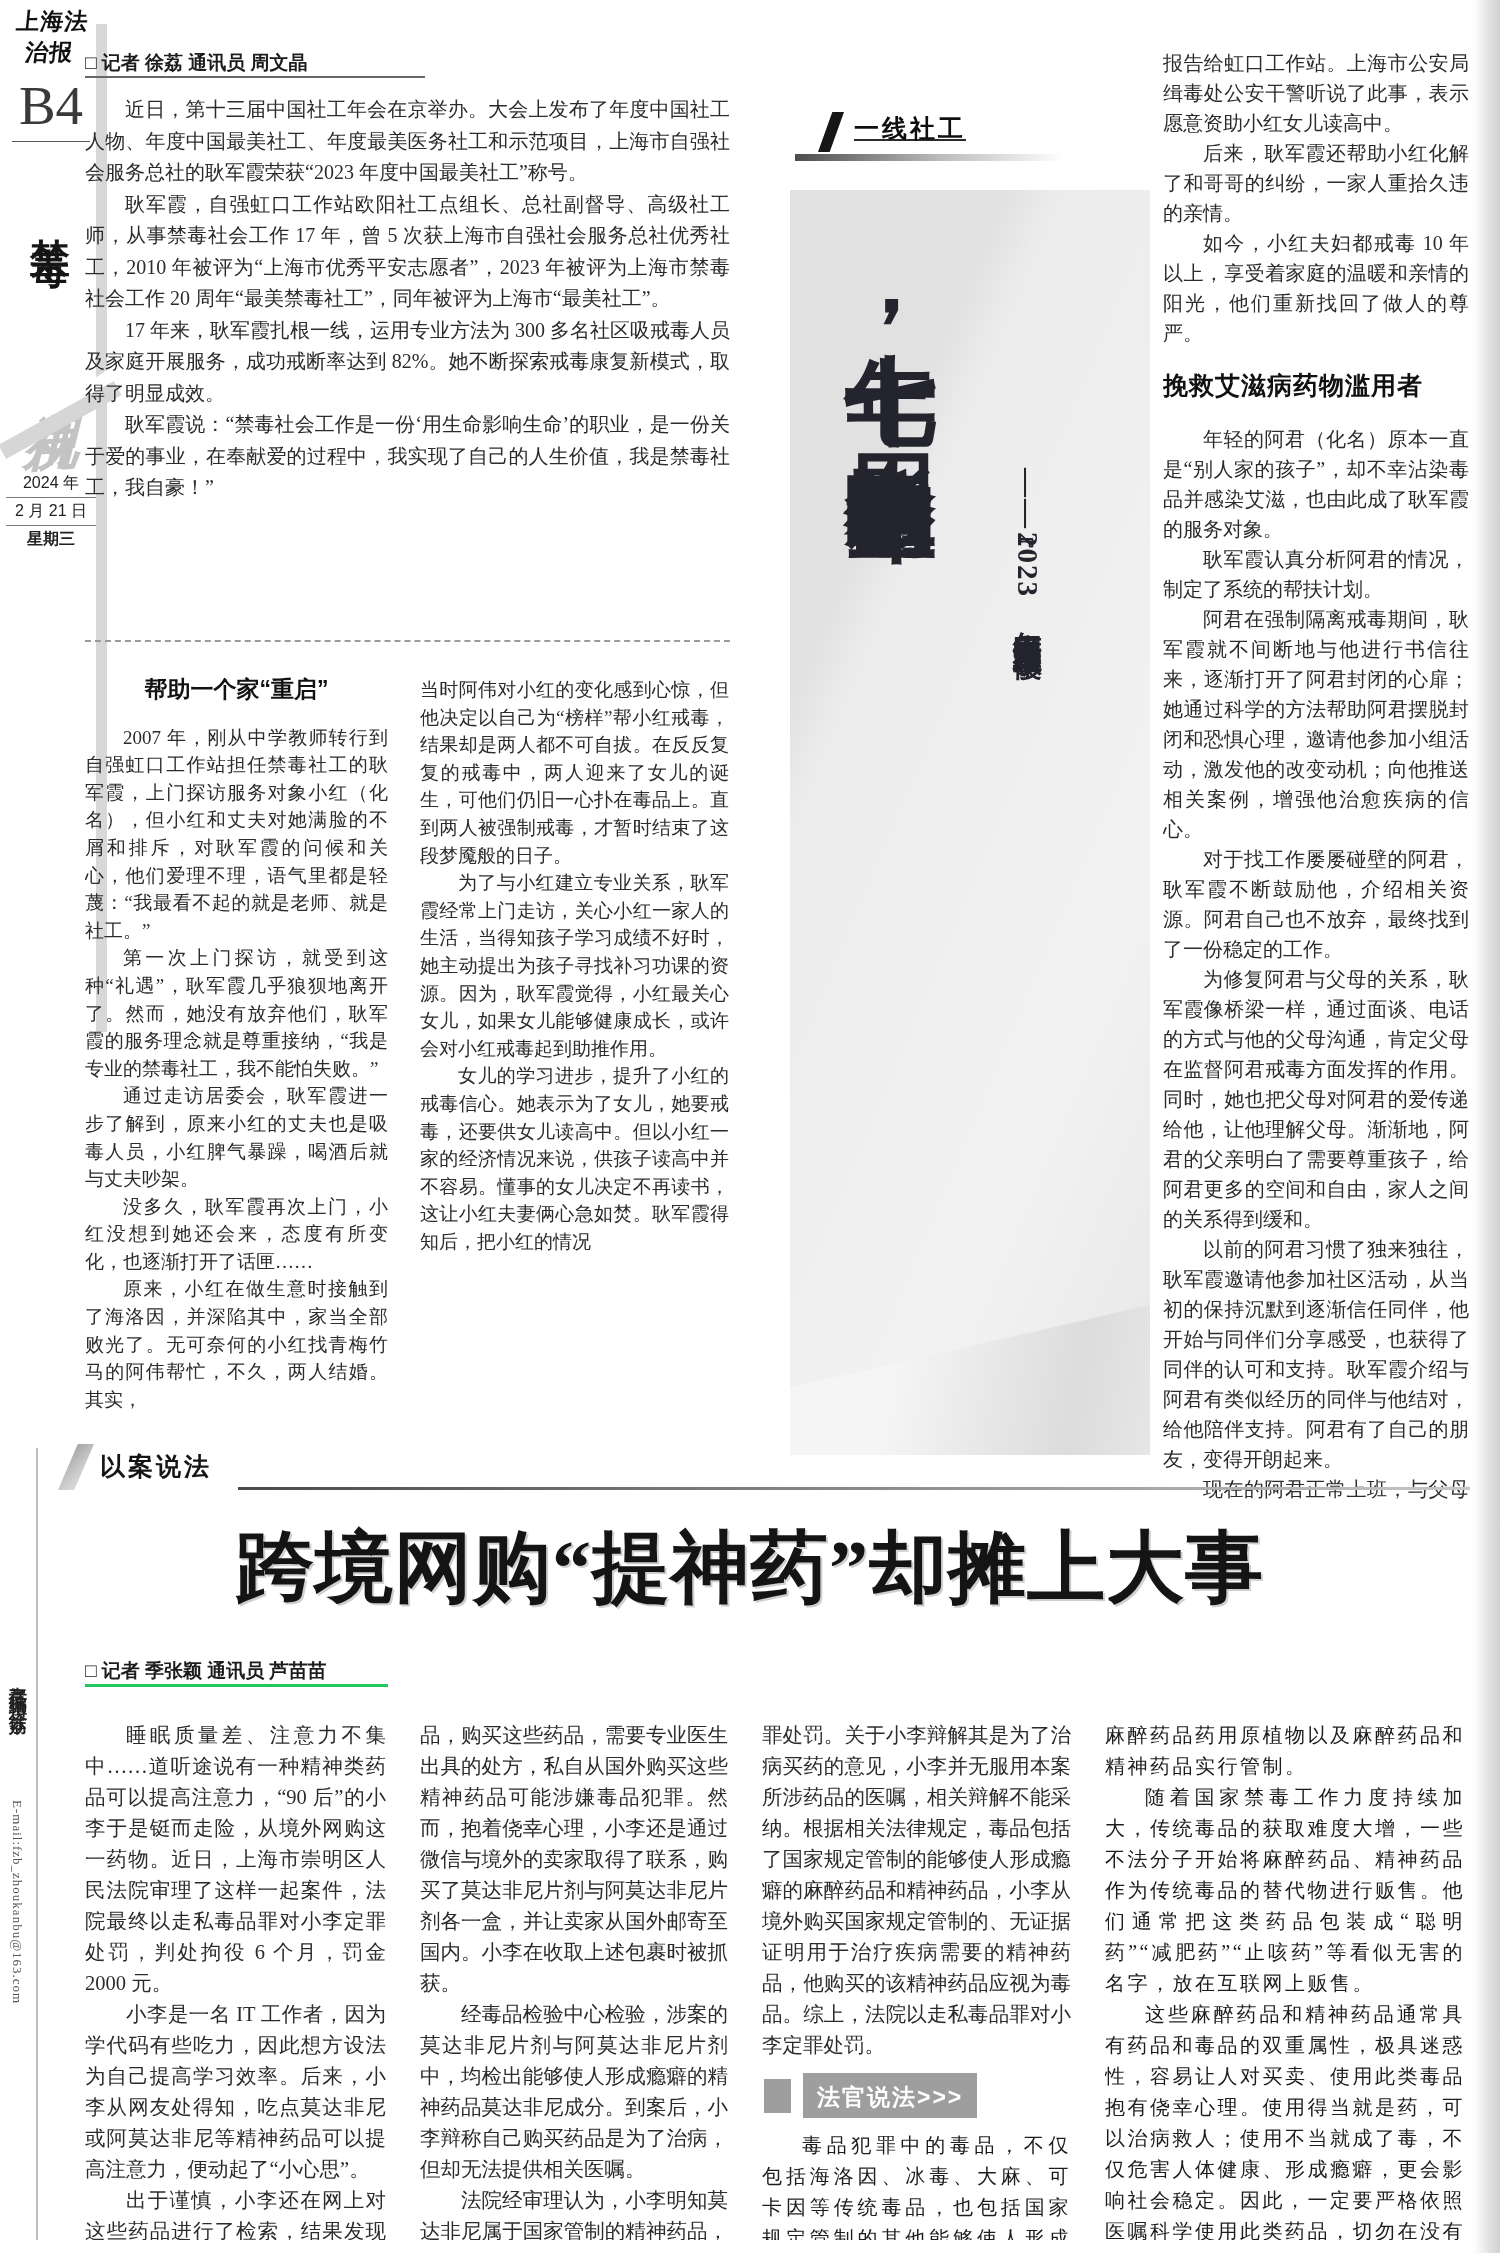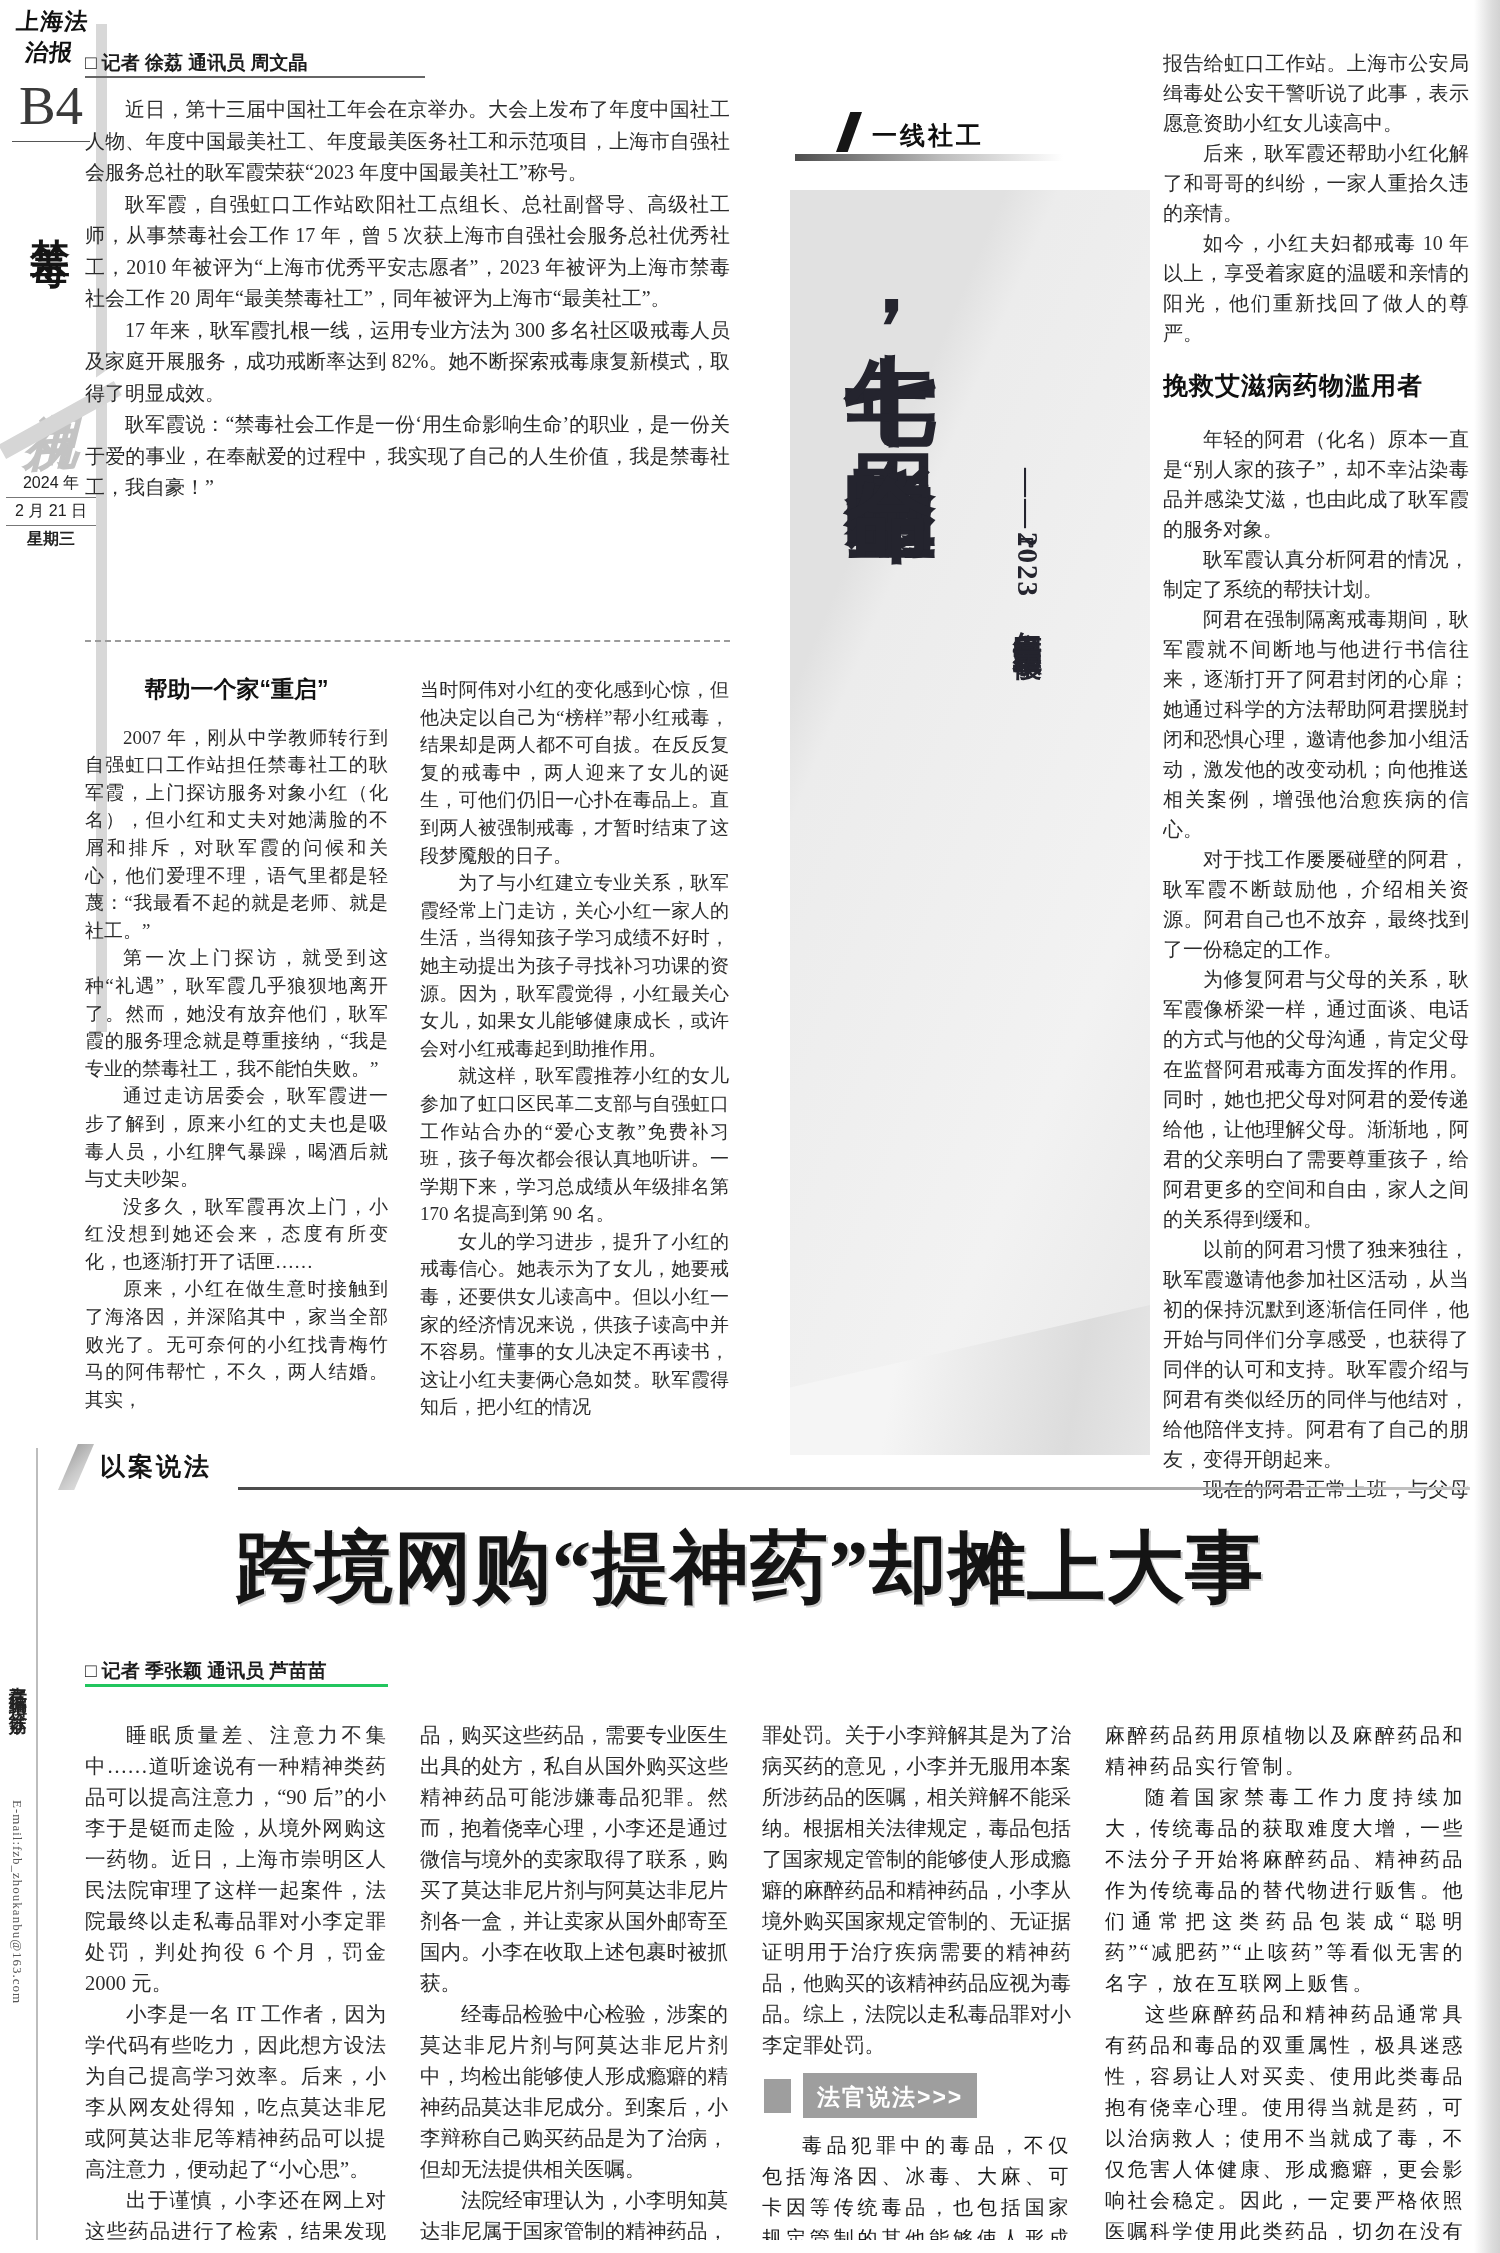--- a/index.html
+++ b/index.html
@@ -36,21 +36,21 @@
   #dash-rule{left:85px;top:640px;width:645px;border-top:2px dashed #9b9b9b;}
 
   
   .colbox{font-size:19px;line-height:27.6px;overflow:hidden;}
   #col-a{left:85px;top:662px;width:303px;height:800px;}
   #col-b{left:420px;top:676px;width:309px;height:788px;font-family:Liberation Serif, serif;}
   .sec-heading{font-family:"Liberation Sans","DejaVu Sans",sans-serif;font-weight:900;
                font-size:23px;text-align:center;margin:14px 0 20px;color:#111;}
 
   
-  #feature-tag{left:836px;top:112px;display:flex;align-items:flex-end;}
+  #feature-tag{left:818px;top:112px;display:flex;align-items:flex-start;text-decoration:underline;}
   .tag-wedge-black{width:26px;height:40px;background:#161616;
                    clip-path:polygon(55% 0,100% 0,45% 100%,0 100%);margin-right:10px;}
   #feature-tag .tag-text{font-size:25px;font-weight:900;color:#0f0f0f;letter-spacing:3px;}
   #feature-tag-bar{left:795px;top:154px;width:268px;height:7px;
                    background:linear-gradient(90deg,#4d4d4d,#bdbdbd 55%,rgba(255,255,255,0));}
   #feature-box{left:790px;top:190px;width:360px;height:1265px;
                background:linear-gradient(113deg,#e1e1e1 24%,#ececec 30%,#f2f2f2 72%,#e7e7e7 100%);}
   #feature-box:after{content:"";position:absolute;left:0;bottom:0;width:100%;height:150px;
                background:linear-gradient(100deg,#f5f5f5 30%,#dcdcdc 78%,#e6e6e6 100%);
                clip-path:polygon(0 55%,100% 0,100% 100%,0 100%);}
@@ -133,21 +133,20 @@
         <p class="para">2007 年，刚从中学教师转行到自强虹口工作站担任禁毒社工的耿军霞，上门探访服务对象小红（化名），但小红和丈夫对她满脸的不屑和排斥，对耿军霞的问候和关心，他们爱理不理，语气里都是轻蔑：“我最看不起的就是老师、就是社工。”</p>
         <p class="para">第一次上门探访，就受到这种“礼遇”，耿军霞几乎狼狈地离开了。然而，她没有放弃他们，耿军霞的服务理念就是尊重接纳，“我是专业的禁毒社工，我不能怕失败。”</p>
         <p class="para">通过走访居委会，耿军霞进一步了解到，原来小红的丈夫也是吸毒人员，小红脾气暴躁，喝酒后就与丈夫吵架。</p>
         <p class="para">没多久，耿军霞再次上门，小红没想到她还会来，态度有所变化，也逐渐打开了话匣……</p>
         <p class="para">原来，小红在做生意时接触到了海洛因，并深陷其中，家当全部败光了。无可奈何的小红找青梅竹马的阿伟帮忙，不久，两人结婚。其实，</p>
       </div>
   </div>
   <div class="abs colbox just" id="col-b">
       <p class="para cont">当时阿伟对小红的变化感到心惊，但他决定以自己为“榜样”帮小红戒毒，结果却是两人都不可自拔。在反反复复的戒毒中，两人迎来了女儿的诞生，可他们仍旧一心扑在毒品上。直到两人被强制戒毒，才暂时结束了这段梦魇般的日子。</p>
       <p class="para">为了与小红建立专业关系，耿军霞经常上门走访，关心小红一家人的生活，当得知孩子学习成绩不好时，她主动提出为孩子寻找补习功课的资源。因为，耿军霞觉得，小红最关心女儿，如果女儿能够健康成长，或许会对小红戒毒起到助推作用。</p>
-      <p class="para">就这样，耿军霞推荐小红的女儿参加了虹口区民革二支部与自强虹口工作站合办的“爱心支教”免费补习班，孩子每次都会很认真地听讲。一学期下来，学习总成绩从年级排名第 170 名提高到第 90 名。</p>
       <p class="para">女儿的学习进步，提升了小红的戒毒信心。她表示为了女儿，她要戒毒，还要供女儿读高中。但以小红一家的经济情况来说，供孩子读高中并不容易。懂事的女儿决定不再读书，这让小红夫妻俩心急如焚。耿军霞得知后，把小红的情况</p>
     </div>
 
   <div class="abs" id="feature-tag">
     <span class="tag-wedge-black"></span>
     <span class="tag-text sans">一线社工</span>
   </div>
   <div class="abs" id="feature-tag-bar"></div>
   <div class="abs" id="feature-box"></div>
   <div class="abs" id="feature-title">十七年，用生命影响生命</div>

